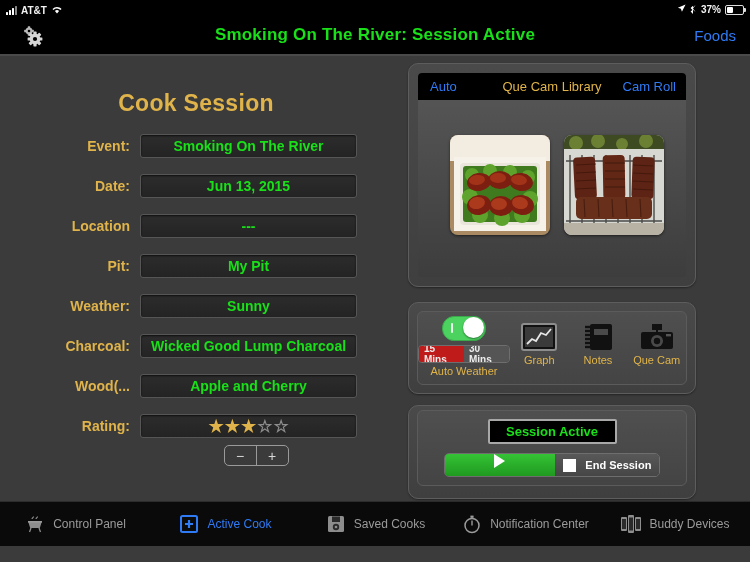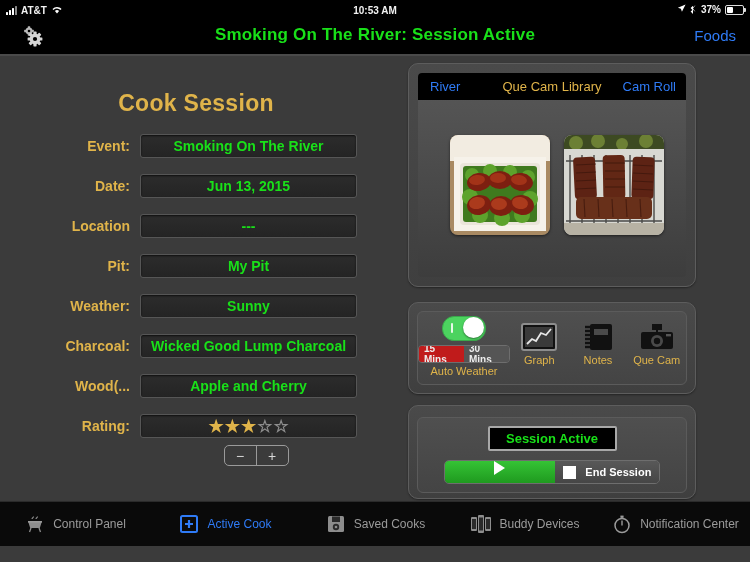--- a/index.html
+++ b/index.html
@@ -123,21 +123,21 @@
   }
   .seg div{
     display:flex;align-items:center;justify-content:center;padding:0 5px;
     font-size:10px;font-weight:bold;color:#ededed;background:#555;
   }
   .seg div.on{background:#c01b1b;}
   .icon-box{width:38px;height:30px;display:flex;align-items:center;justify-content:center;}
 
   .panel-session{left:408px;top:405px;width:286px;height:92px;}
   .session-inner{
-    position:absolute;left:8px;top:11px;width:268px;height:74px;border-radius:6px;
+    position:absolute;left:8px;top:4px;width:268px;height:74px;border-radius:6px;
     background:linear-gradient(#4f4f4f,#444);border:1px solid #5b5b5b;
     display:flex;flex-direction:column;align-items:center;
   }
   .session-status{
     margin-top:8px;width:125px;height:21px;background:#000;border:2px solid #a8a8a8;
     border-radius:2px;display:flex;align-items:center;justify-content:center;
     color:#19e019;font-size:13px;font-weight:bold;
   }
   .session-btns{
     margin-top:9px;display:flex;border:1px solid #6e6e6e;border-radius:5px;overflow:hidden;height:22px;
@@ -178,21 +178,20 @@
           <i></i>
         </span>
       <span>AT&amp;T</span>
       <span>
         <svg width="12" height="9" viewBox="0 0 12 9">
             <path d="M6 8.4 3.9 6.1a3 3 0 0 1 4.2 0z" fill="#fff"></path>
             <path d="M6 2.1c1.7 0 3.3.7 4.5 1.9l-1 1A5 5 0 0 0 6 3.5a5 5 0 0 0-3.5 1.4l-1-1A6.4 6.4 0 0 1 6 2.1z" fill="#fff"></path>
           </svg>
       </span>
     </div>
-    <div class="sb-center">10:53 AM</div>
     <div class="sb-right">
       <span>
         <svg width="9" height="9" viewBox="0 0 10 10">
             <path d="M9.5.5 1 4.3l3.3 1 1.2 3.4z" fill="#fff"></path>
           </svg>
       </span>
       <span>
         <svg width="7" height="11" viewBox="0 0 7 11">
             <path d="M3 0v4.3L5.6 2 3 5.5 5.6 9 3 6.7V11L.6 8.6 2.4 6.9 0.6 5.1 3 2.7z" fill="#fff"></path>
           </svg>
@@ -284,21 +283,21 @@
       <div class="stepper">
         <div>−</div>
         <div>+</div>
       </div>
     </div>
   </div>
 
   <div class="panel panel-cam">
     <div class="cam-inner">
       <div class="cam-header">
-        <span class="edit">River</span>
+        <span class="edit">Auto</span>
         <span class="ttl">Que Cam Library</span>
         <span class="roll">Cam Roll</span>
       </div>
       <div class="thumbs">
 
         <div class="thumb">
           <svg width="100" height="100" viewBox="0 0 100 100">
             <rect width="100" height="100" fill="#a98a63"></rect>
             <rect x="0" y="0" width="100" height="26" fill="#f2ece1"></rect>
             <path d="M4 22 H96 V96 H4 Z" fill="#f6f2ea"></path>
@@ -496,37 +495,37 @@
           <rect x="1" y="1" width="16" height="16" rx="1.5" fill="#8d8d8d"></rect>
           <rect x="5" y="1.5" width="8" height="5.5" fill="#2a2a2a"></rect>
           <circle cx="9" cy="12" r="3.2" fill="#2a2a2a"></circle>
           <circle cx="9" cy="12" r="1.3" fill="#8d8d8d"></circle>
         </svg>
       </span>
       <span class="lbl">Saved Cooks</span>
     </div>
     <div class="tab">
       <span class="tab-ico">
+        <svg width="20" height="20" viewBox="0 0 20 20">
+          <circle cx="10" cy="11.5" r="7" fill="none" stroke="#9b9b9b" stroke-width="1.5"></circle>
+          <line x1="10" y1="11.5" x2="10" y2="6.5" stroke="#9b9b9b" stroke-width="1.4"></line>
+          <rect x="8.4" y="1.6" width="3.2" height="2.2" fill="#9b9b9b"></rect>
+          <rect x="9.2" y="3.4" width="1.6" height="1.6" fill="#9b9b9b"></rect>
+        </svg>
+      </span>
+      <span class="lbl">Notification Center</span>
+    </div>
+    <div class="tab">
+      <span class="tab-ico">
         <svg width="22" height="20" viewBox="0 0 22 20">
           <rect x="1" y="3" width="6" height="14" rx="1" fill="#8d8d8d"></rect>
           <rect x="2" y="5" width="4" height="10" fill="#2a2a2a"></rect>
           <rect x="8" y="1" width="6" height="18" rx="1" fill="#8d8d8d"></rect>
           <rect x="9" y="3.5" width="4" height="13" fill="#2a2a2a"></rect>
           <rect x="15" y="3" width="6" height="14" rx="1" fill="#8d8d8d"></rect>
           <rect x="16" y="5" width="4" height="10" fill="#2a2a2a"></rect>
         </svg>
       </span>
       <span class="lbl">Buddy Devices</span>
     </div>
-    <div class="tab">
-      <span class="tab-ico">
-        <svg width="20" height="20" viewBox="0 0 20 20">
-          <circle cx="10" cy="11.5" r="7" fill="none" stroke="#9b9b9b" stroke-width="1.5"></circle>
-          <line x1="10" y1="11.5" x2="10" y2="6.5" stroke="#9b9b9b" stroke-width="1.4"></line>
-          <rect x="8.4" y="1.6" width="3.2" height="2.2" fill="#9b9b9b"></rect>
-          <rect x="9.2" y="3.4" width="1.6" height="1.6" fill="#9b9b9b"></rect>
-        </svg>
-      </span>
-      <span class="lbl">Notification Center</span>
-    </div>
   </div>
 
 </div>
 
 </body></html>

